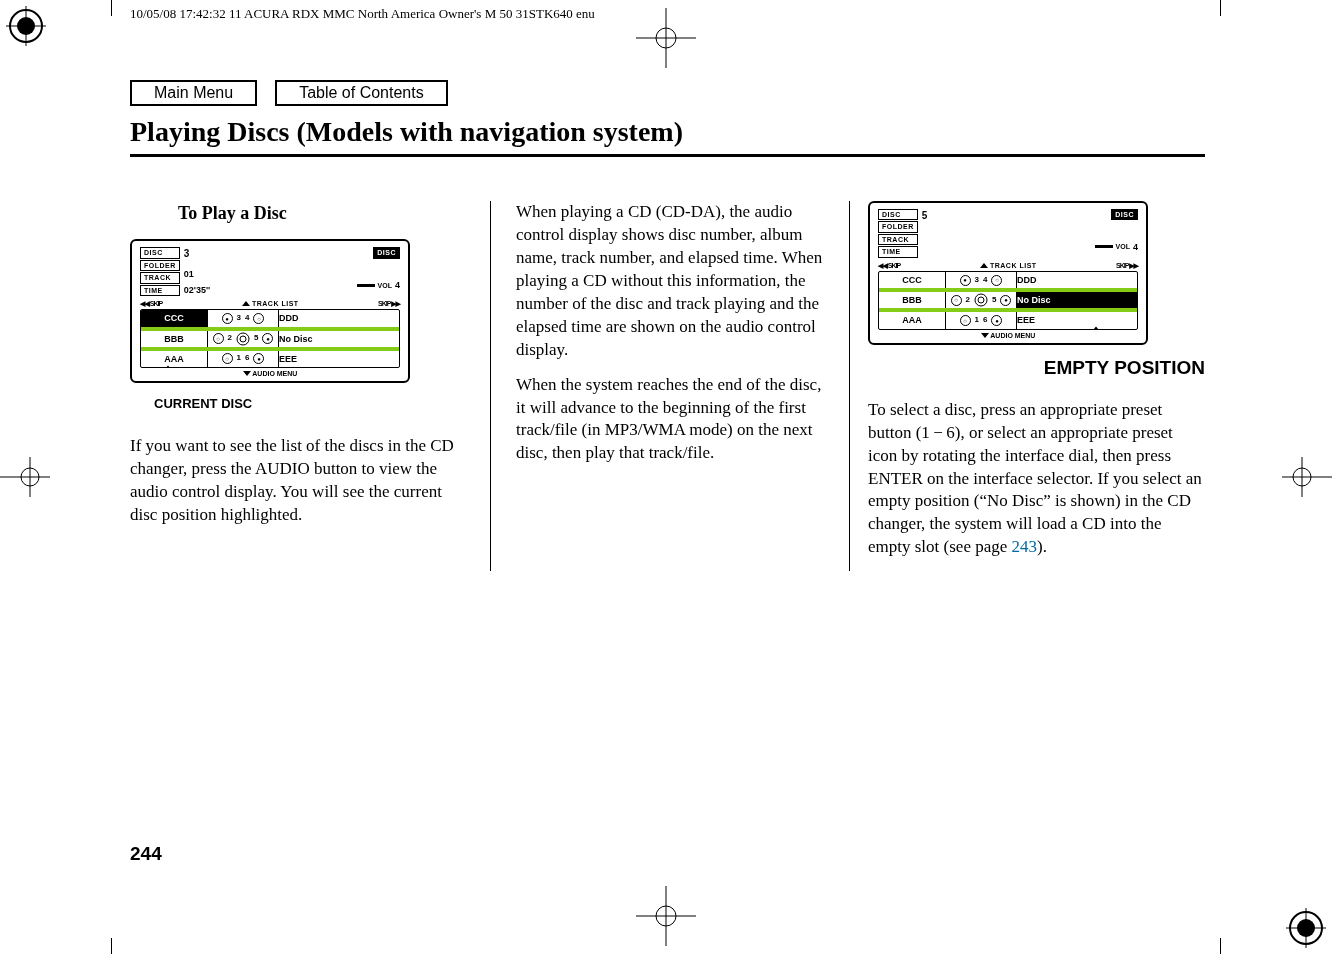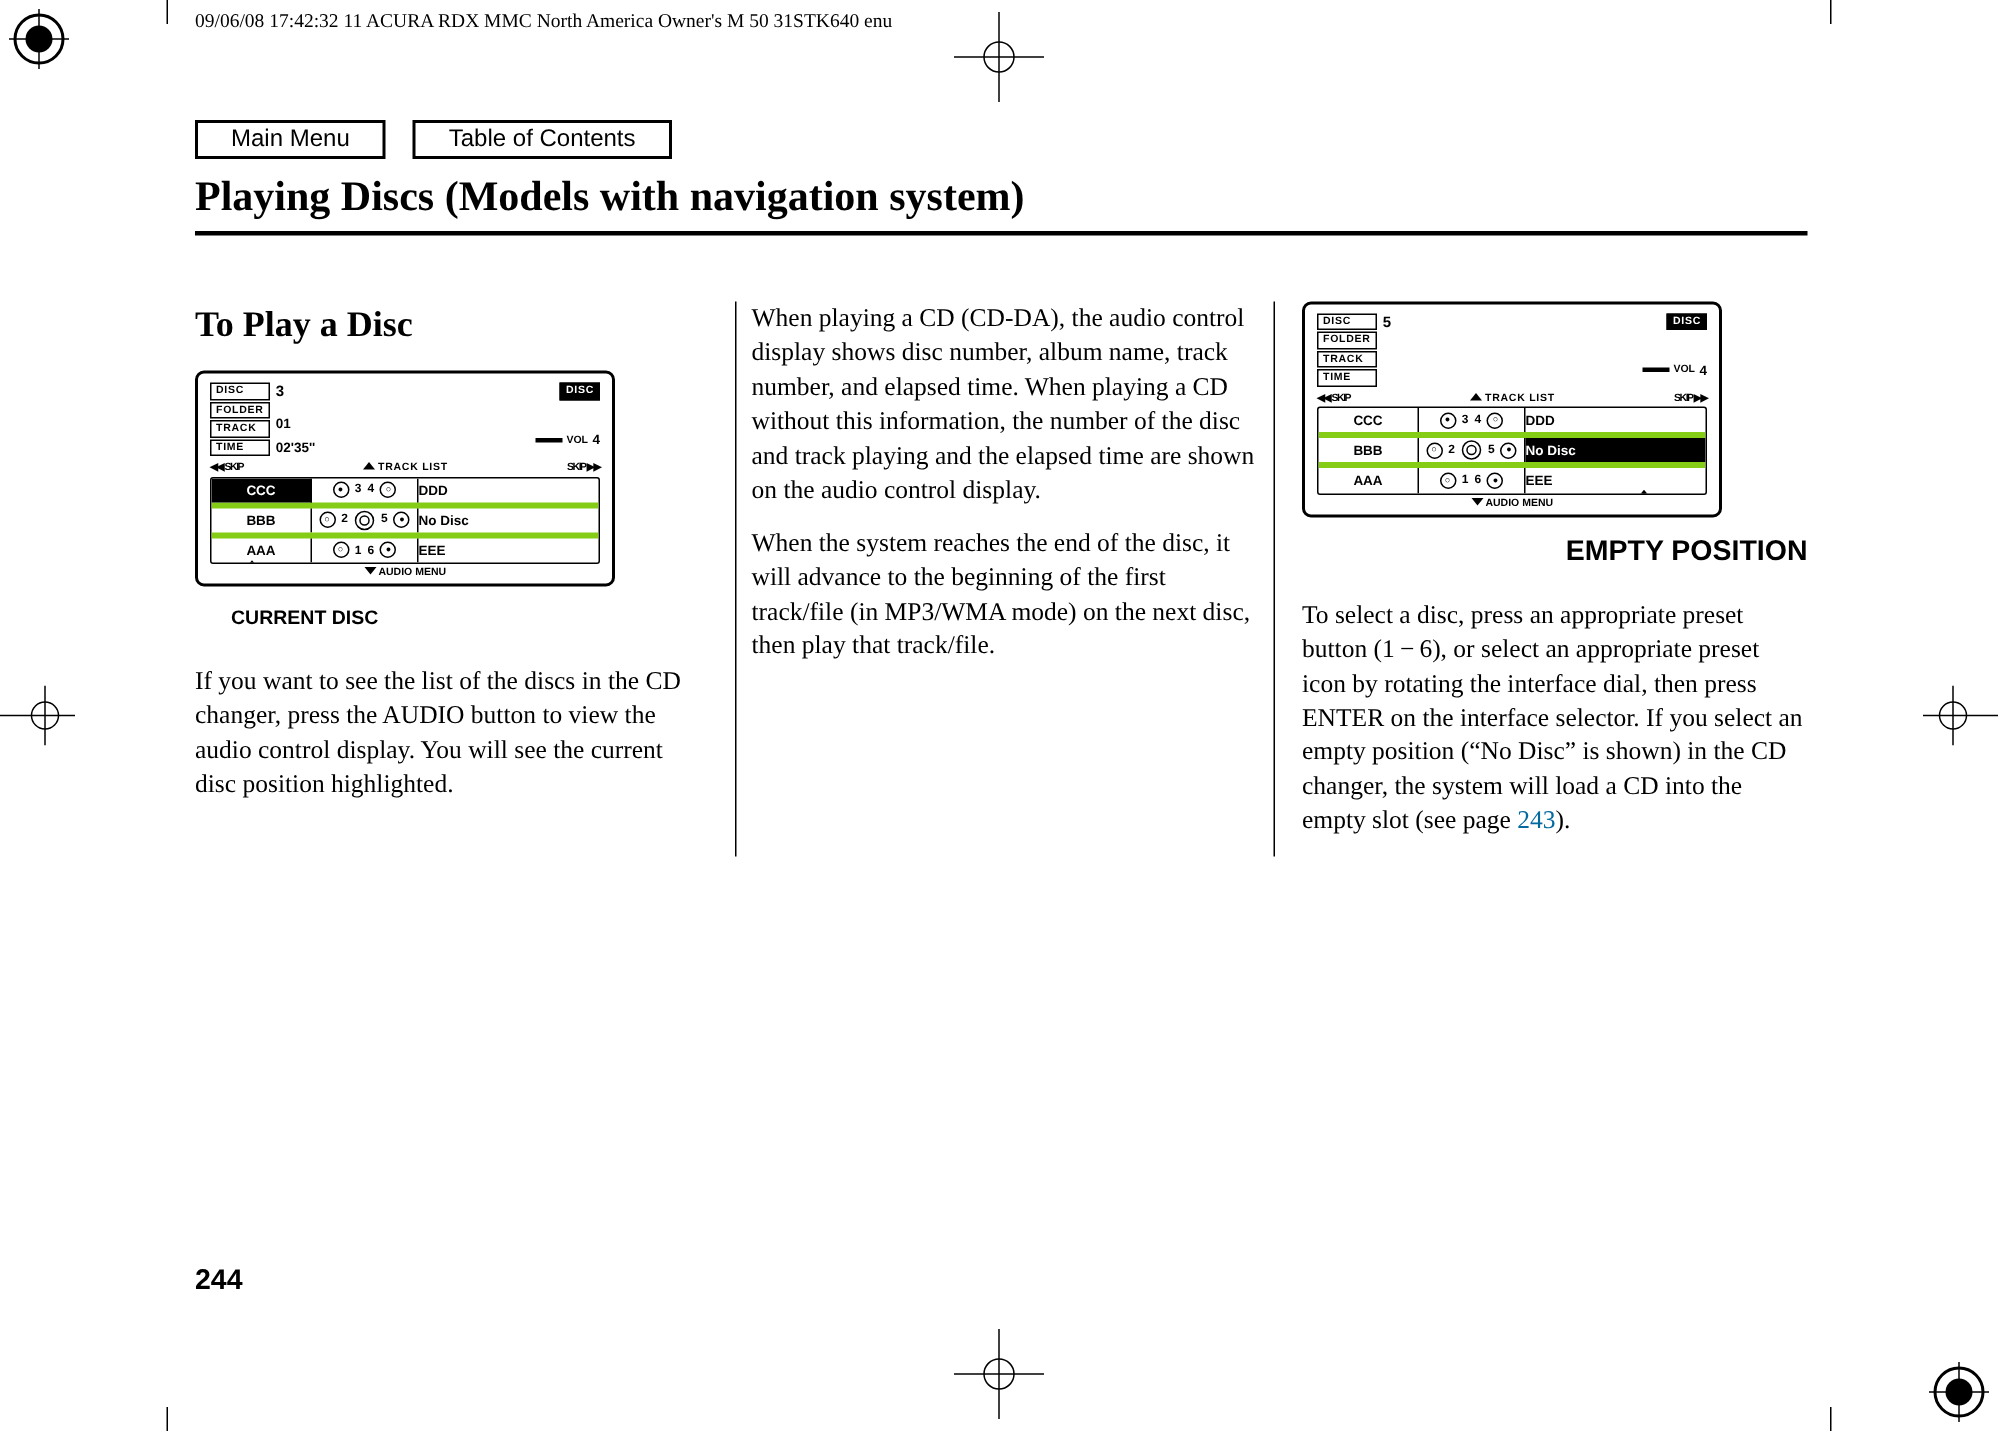--- a/index.html
+++ b/index.html
@@ -85,27 +85,28 @@
   .columns {
     display: flex;
     gap: 0;
   }
   .col {
     font-size: 17px;
     line-height: 1.35;
     box-sizing: border-box;
   }
   .col1 { width: 360px; padding-right: 18px; }
-  .col2 { width: 360px; padding: 0 10px; border-left: 1px solid #000; border-right: 1px solid #000; }
+  .col2 { width: 360px; padding: 0 25px; border-left: 1px solid #000; border-right: 1px solid #000; }
   .col3 { width: 355px; padding-left: 18px; }
   .subhead {
     font-family: Georgia, serif;
     font-weight: bold;
-    font-size: 24px;
+    font-size: 18px;
     margin-bottom: 14px;
+    margin-left: 48px;
   }
   p { margin: 0 0 12px 0; }
   .link { color: #0369a1; text-decoration: none; cursor: pointer; }
   .page-num {
     position: absolute;
     left: 130px;
     top: 843px;
     font-family: Arial, Helvetica, sans-serif;
     font-weight: bold;
     font-size: 19px;
@@ -206,21 +207,21 @@
         <line x1="20" y1="0" x2="20" y2="40" stroke="#000"></line>
         <circle cx="20" cy="20" r="9" fill="none" stroke="#000"></circle>
       </svg>
   </div>
 
   <div class="crop-tick" style="left:111px;top:0;width:1px;height:16px"></div>
   <div class="crop-tick" style="right:111px;top:0;width:1px;height:16px"></div>
   <div class="crop-tick" style="left:111px;bottom:0;width:1px;height:16px"></div>
   <div class="crop-tick" style="right:111px;bottom:0;width:1px;height:16px"></div>
 
-  <div class="timestamp">09/06/08 17:42:32   11 ACURA RDX MMC North America Owner's M 50 31STK640 enu</div>
+  <div class="timestamp">10/05/08 17:42:32   11 ACURA RDX MMC North America Owner's M 50 31STK640 enu</div>
 
   <div class="content">
     <div class="button-row">
       <div class="btn">Main Menu</div>
       <div class="btn">Table of Contents</div>
     </div>
     <div class="page-title">Playing Discs (Models with navigation system)</div>
 
     <div class="columns">
 

